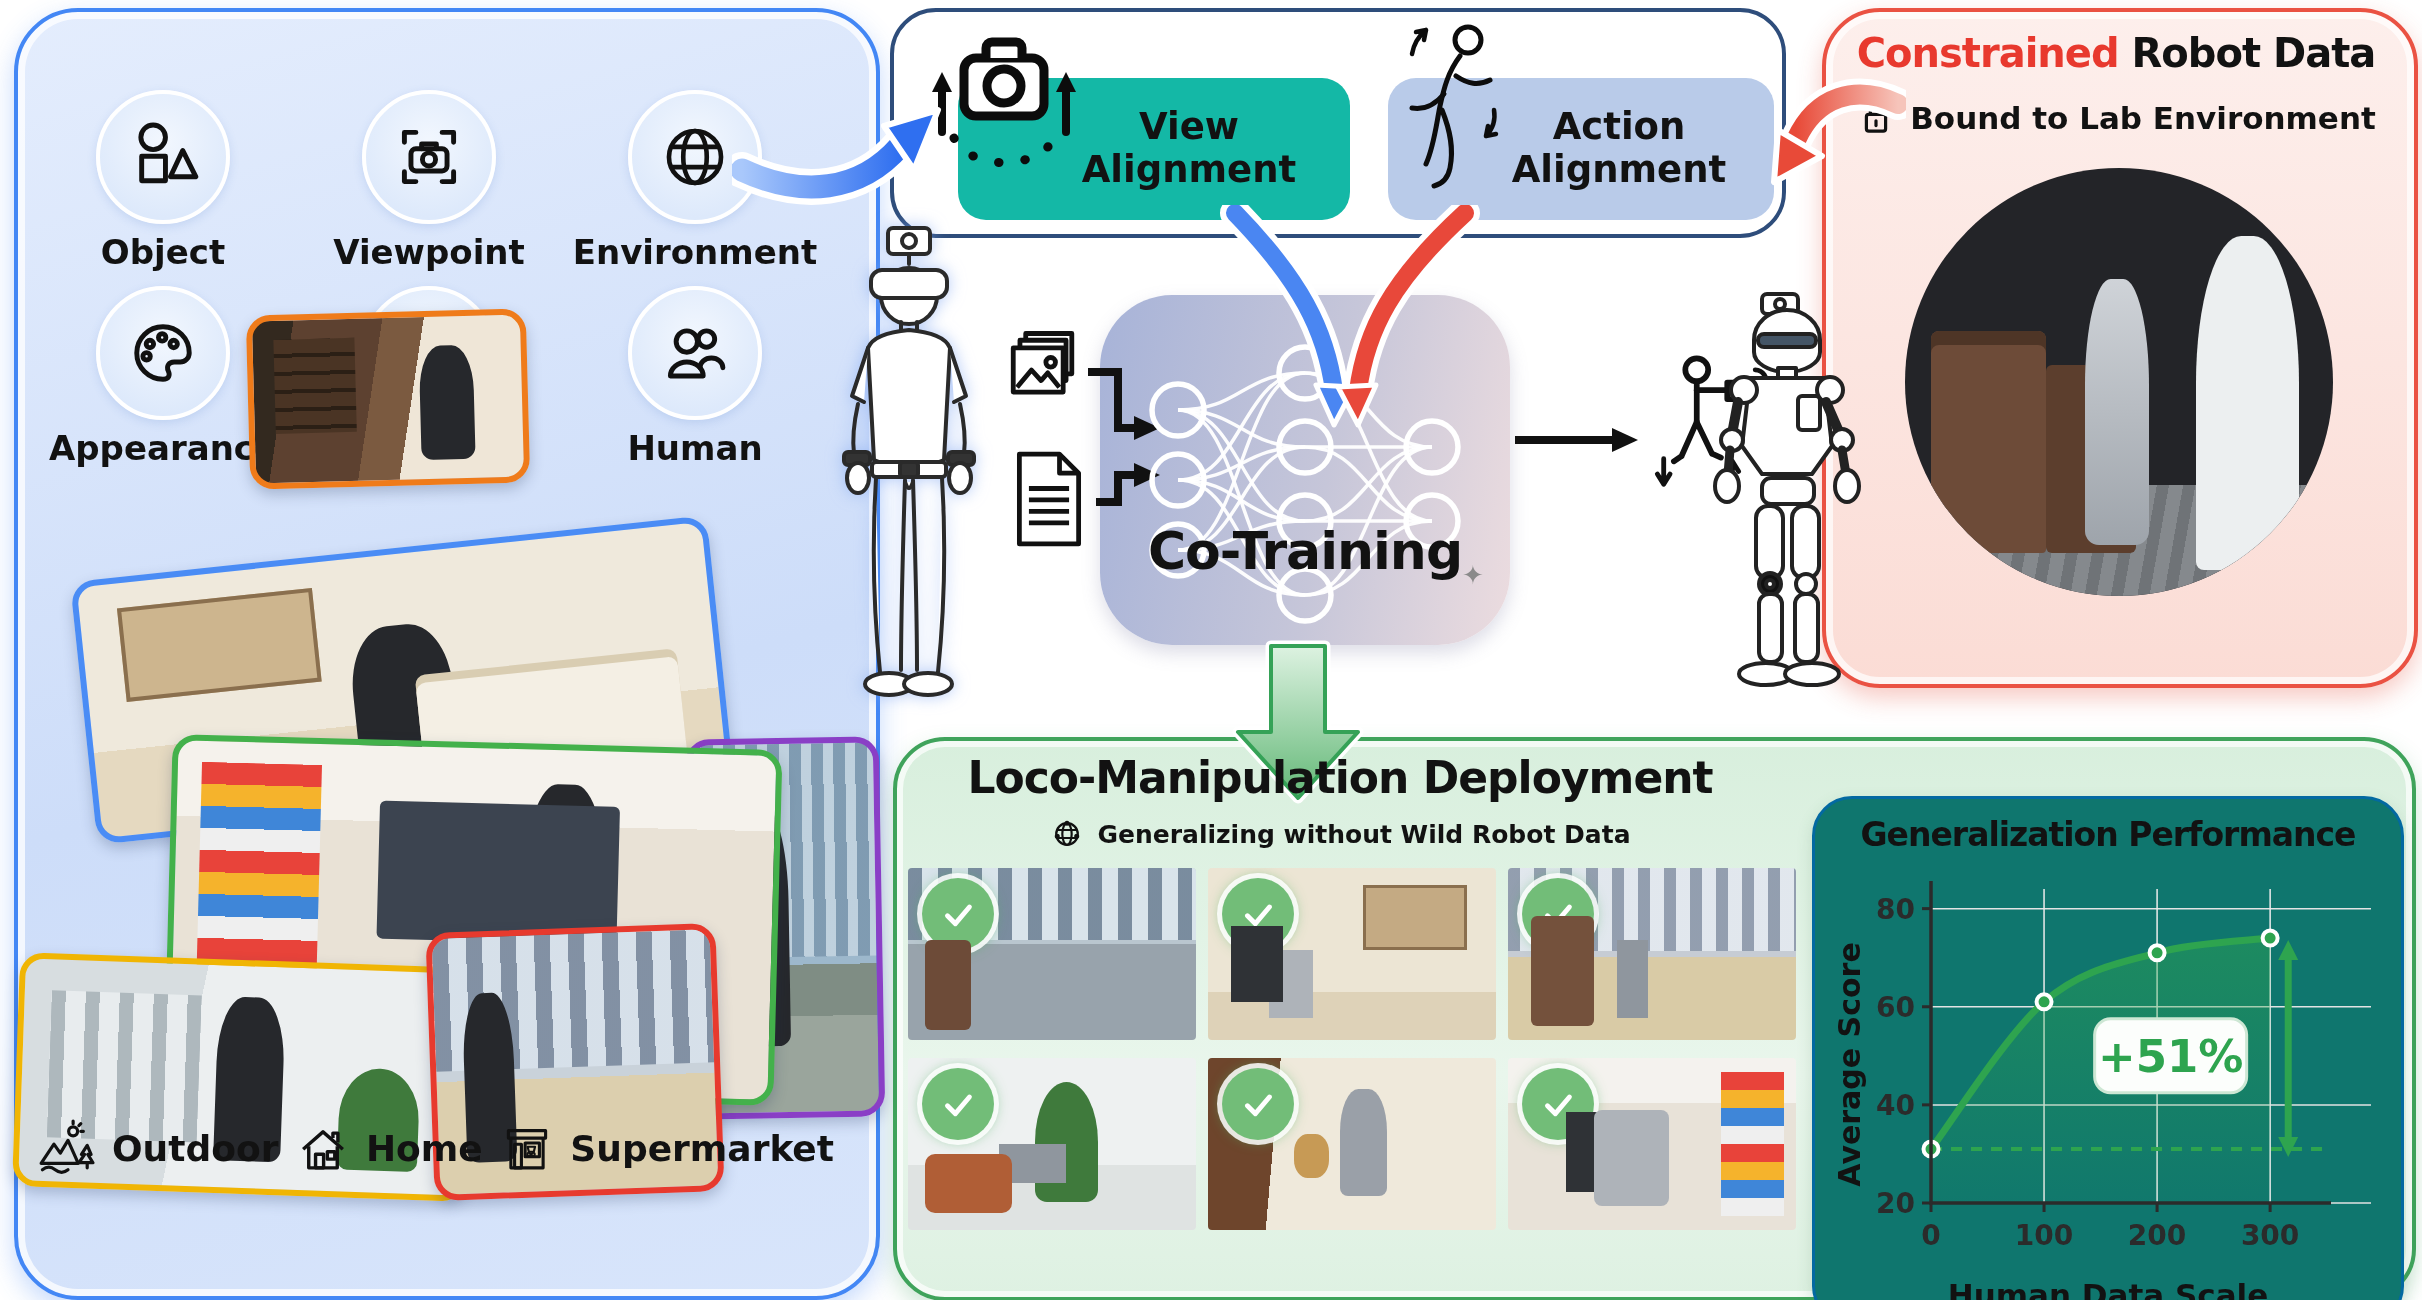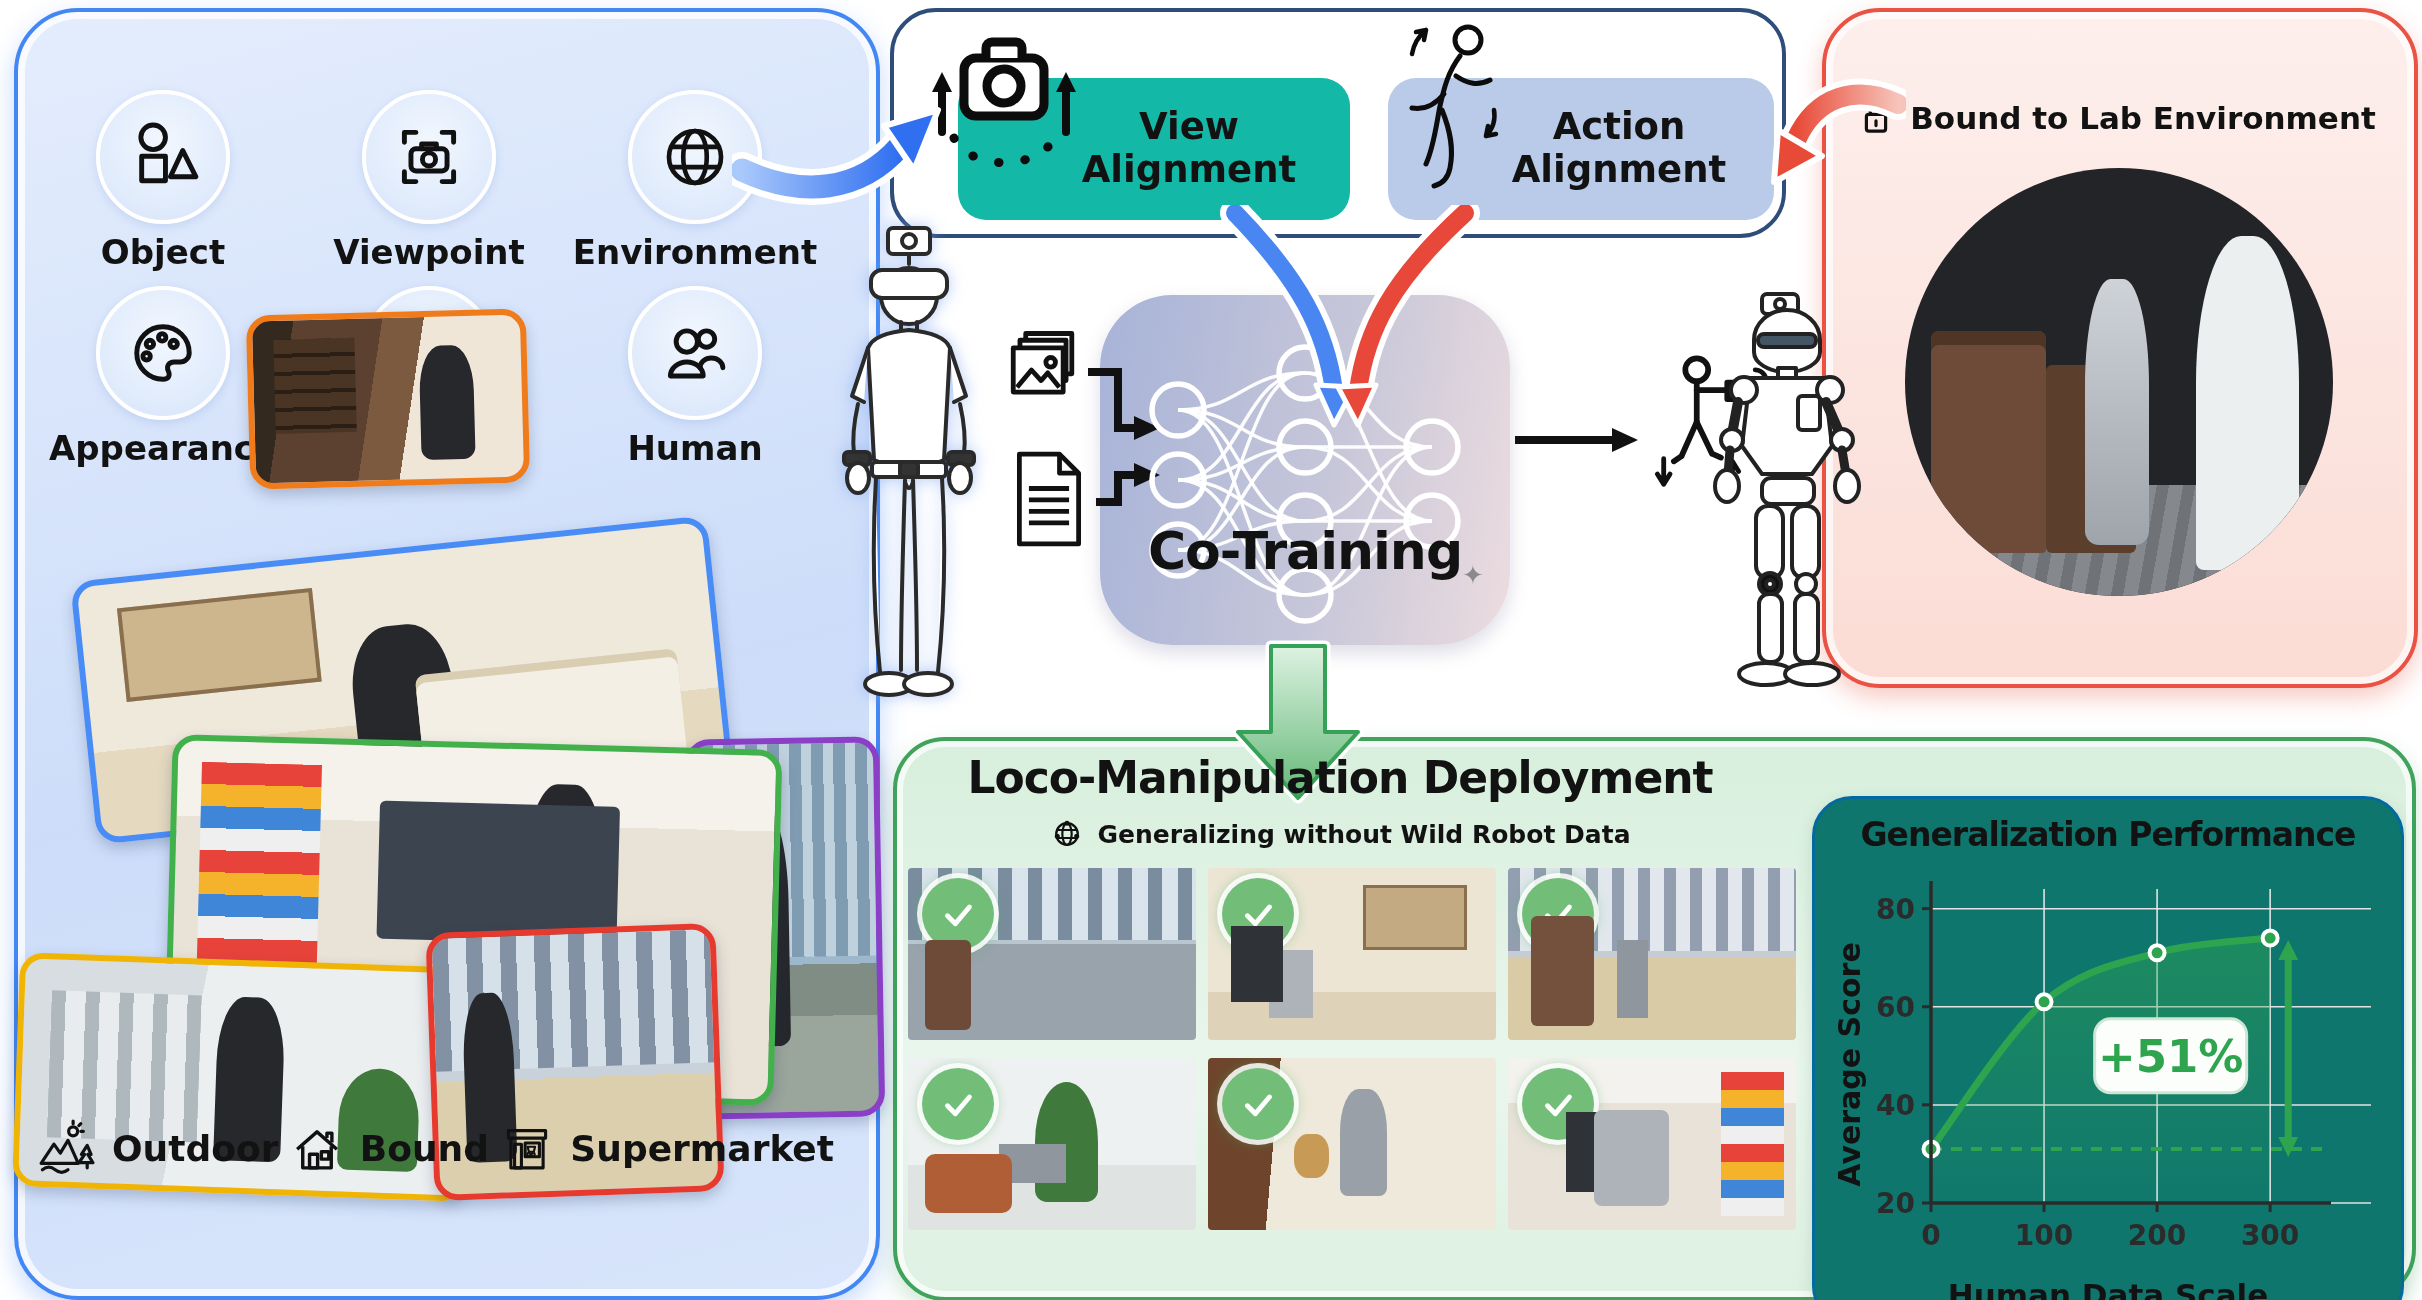--- a/index.html
+++ b/index.html
@@ -237,21 +237,21 @@
     <div class="scene">
       <span>
         <svg width="62" height="62" viewBox="0 0 100 100" fill="none" stroke="#111" stroke-width="5.5" stroke-linejoin="round">
           <path d="M18 52 L50 24 82 52"></path>
             <path d="M27 47 V82 H73 V47"></path>
             <rect x="38" y="60" width="13" height="22"></rect>
             <rect x="57" y="56" width="12" height="12"></rect>
             <path d="M66 34 V26 h8 v15"></path>
         </svg>
       </span>
-      <span class="scene-label">Bound</span>
+      <span class="scene-label">Home</span>
     </div>
     <div class="scene">
       <span>
         <svg width="62" height="62" viewBox="0 0 100 100" fill="none" stroke="#111" stroke-width="5" stroke-linejoin="round">
           <path d="M20 22 H80 V34 H20 Z"></path>
             <path d="M24 34 V82 H76 V34"></path>
             <rect x="30" y="44" width="11" height="38"></rect>
           <rect x="47" y="42" width="23" height="22"></rect>
             <path d="M51 48 h12 l-2 8 h-8 z" stroke-width="3.5"></path>
             <circle cx="53" cy="60" r="1.6"></circle>
@@ -312,20 +312,23 @@
       <stop offset="0" stop-color="#f6c4ba"></stop>
           <stop offset="1" stop-color="#e84a38"></stop>
         </linearGradient>
       </defs>
     <path d="M142 26 C100 6 60 18 40 62" stroke="#fff" stroke-width="32" fill="none" stroke-linecap="round"></path>
     <path d="M142 26 C100 6 60 18 40 62" stroke="url(#redG)" stroke-width="20" fill="none" stroke-linecap="round"></path>
     <polygon points="18,104 22,52 66,78" fill="#e84a38" stroke="#fff" stroke-width="6" stroke-linejoin="round"></polygon>
   </svg>
 
   <section class="abs panel-right"></section>
+  <div class="abs rp-title">
+    <span class="accent-red">Constrained</span><span> Robot Data</span>
+  </div>
   <div class="abs rp-note">
     <span>
       <svg width="40" height="44" viewBox="0 0 100 110" fill="none" stroke="#111" stroke-width="8" stroke-linejoin="round">
         <rect x="26" y="46" width="48" height="42" rx="6"></rect>
           <path d="M36 46 v-12 a14 14 0 0 1 28 0 v12"></path>
           <path d="M50 62 v12" stroke-linecap="round"></path>
       </svg>
     </span>
     <span>Bound to Lab Environment</span>
   </div>

